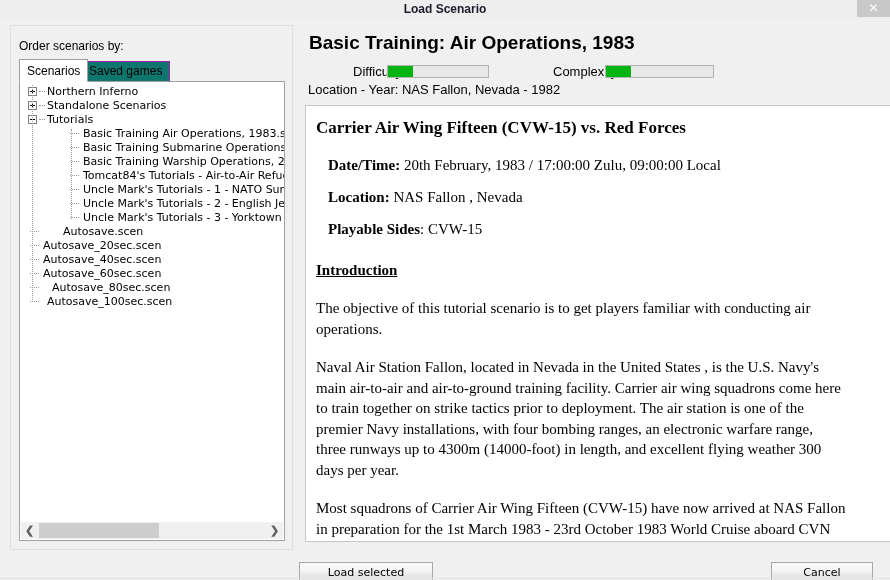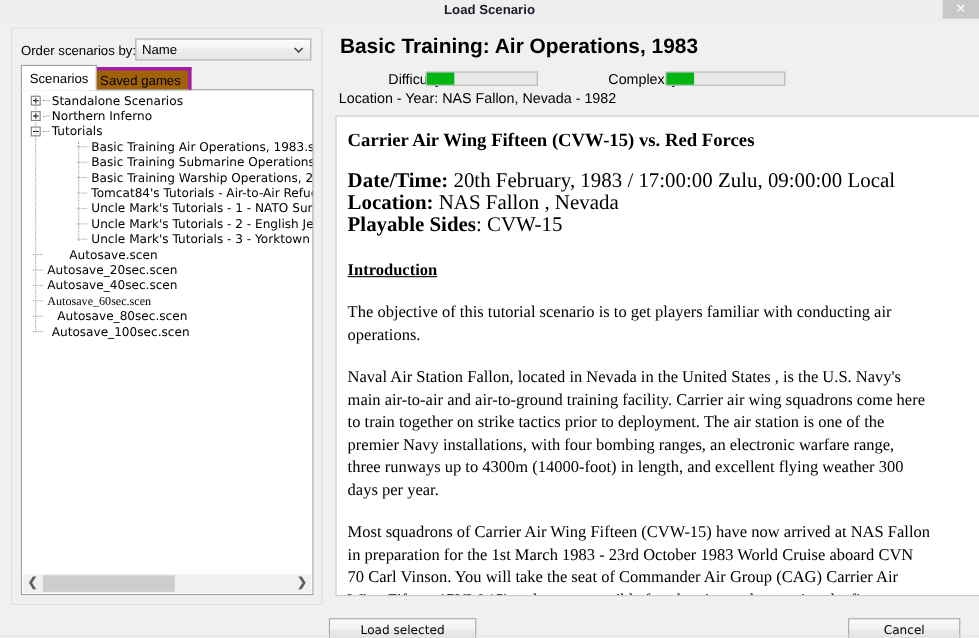--- a/index.html
+++ b/index.html
@@ -122,22 +122,22 @@
     background: #ffffff;
     border: 1px solid #a0a0a0;
     border-bottom: 1px solid #ffffff;
     z-index: 3;
     top: -2px;
     height: 23px;
     line-height: 22px;
   }
   .tab-inactive {
     left: 62px;
-    background: #a16207;
-    border: 3px solid #a21caf;
+    background: #0f766e;
+    border: 1px solid #a21caf;
     border-bottom: 1px solid #a0a0a0;
     z-index: 1;
   }
 
   
   .tree-outer {
     position: absolute;
     left: 8px; top: 55px;
     width: 266px;
     height: 460px;
@@ -313,22 +313,22 @@
     line-height: 19px;
     color: #000;
   }
   .doc-h1 {
     font-family: "Liberation Serif", serif;
     font-size: 17px;
     font-weight: bold;
     margin: 0 0 18px 0;
   }
   .doc-kv {
-    margin: 0;
-    font-size: 19px;
+    margin: 12px;
+    font-size: 15px;
     line-height: 20px;
   }
   .doc-kv b { font-weight: bold; }
   .doc-h2 {
     font-family: "Liberation Serif", serif;
     font-size: 15px;
     font-weight: bold;
     text-decoration: underline;
     margin: 22px 0 0 0;
   }
@@ -402,43 +402,37 @@
   <div class="titlebar-text">Load Scenario</div>
   <div class="close-btn">✕</div>
 </div>
 
 <div class="dialog-body">
 
   <div class="left-panel">
 
     <div class="order-label">Order scenarios by:</div>
 
-    <div class="order-select">
-      <span class="order-select-value">Name</span>
-      <svg class="order-select-arrow" viewBox="0 0 10 10">
-        <path d="M1 3 L5 7 L9 3" stroke="#333" stroke-width="1.4" fill="none"></path>
-      </svg>
-    </div>
 
     <div class="tabstrip">
       <div class="tab tab-active">Scenarios</div>
       <div class="tab tab-inactive">Saved games</div>
     </div>
 
     <div class="tree-outer">
       <div class="tree-inner" id="tree-inner">
           <div class="tree-row">
             <span class="tree-box plus" style="left: 8px;"></span>
             <span class="dash-connector" style="left: 19px;"></span>
-            <span class="label" style="left: 27px;">Standalone Scenarios</span>
+            <span class="label" style="left: 27px;">Northern Inferno</span>
           </div>
           <div class="tree-row">
             <span class="tree-box plus" style="left: 8px;"></span>
             <span class="dash-connector" style="left: 19px;"></span>
-            <span class="label" style="left: 27px;">Northern Inferno</span>
+            <span class="label" style="left: 27px;">Standalone Scenarios</span>
           </div>
           <div class="tree-row">
             <span class="tree-box" style="left: 8px;"></span>
             <span class="dash-connector" style="left: 19px;"></span>
             <span class="label" style="left: 27px;">Tutorials</span>
           </div>
           <div class="tree-row">
             <span class="dash-connector" style="left: 50px; width: 9px;"></span>
             <span class="label" style="left: 63px;">Basic Training Air Operations, 1983.scen</span>
           </div>
@@ -473,21 +467,21 @@
           <div class="tree-row">
             <span class="dash-connector" style="left: 10px; width: 9px;"></span>
             <span class="label" style="left: 23px;">Autosave_20sec.scen</span>
           </div>
           <div class="tree-row">
             <span class="dash-connector" style="left: 10px; width: 9px;"></span>
             <span class="label" style="left: 23px;">Autosave_40sec.scen</span>
           </div>
           <div class="tree-row">
             <span class="dash-connector" style="left: 10px; width: 9px;"></span>
-            <span class="label" style="left: 23px; font-family: Liberation Serif, serif;">Autosave_60sec.scen</span>
+            <span class="label" style="left: 23px;">Autosave_60sec.scen</span>
           </div>
           <div class="tree-row">
             <span class="dash-connector" style="left: 10px; width: 9px;"></span>
             <span class="label" style="left: 32px;">Autosave_80sec.scen</span>
           </div>
           <div class="tree-row">
             <span class="dash-connector" style="left: 10px; width: 9px;"></span>
             <span class="label" style="left: 27px;">Autosave_100sec.scen</span>
           </div>
           <span class="vline" style="left: 12px; top: 0px; height: 217px;"></span>

